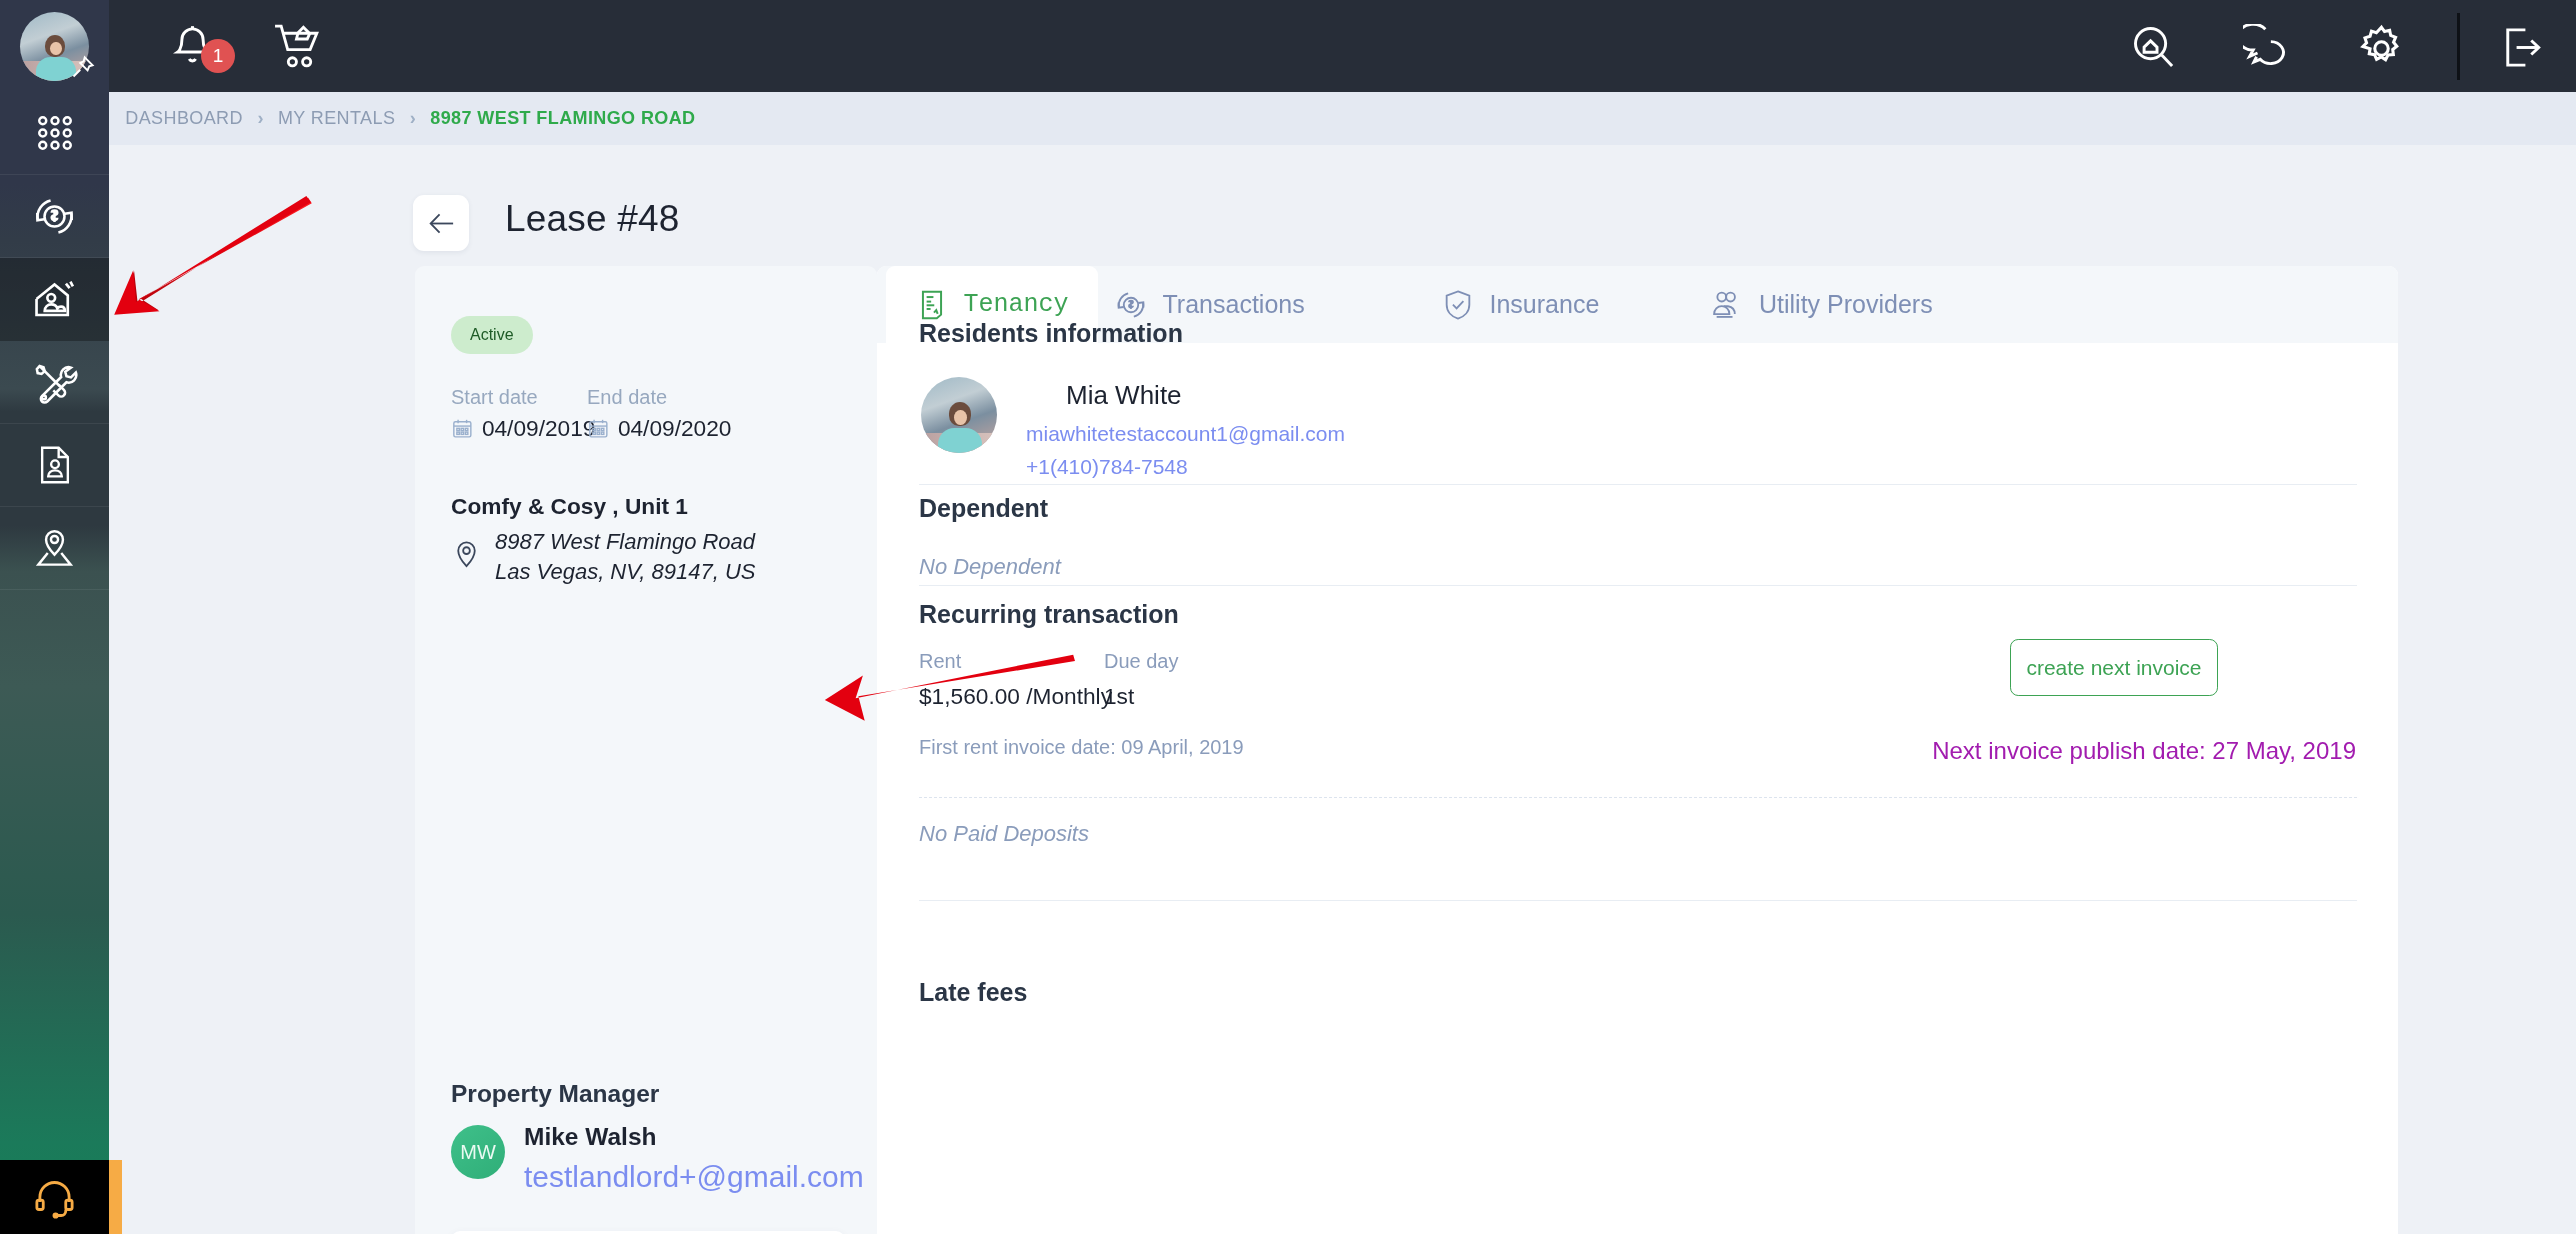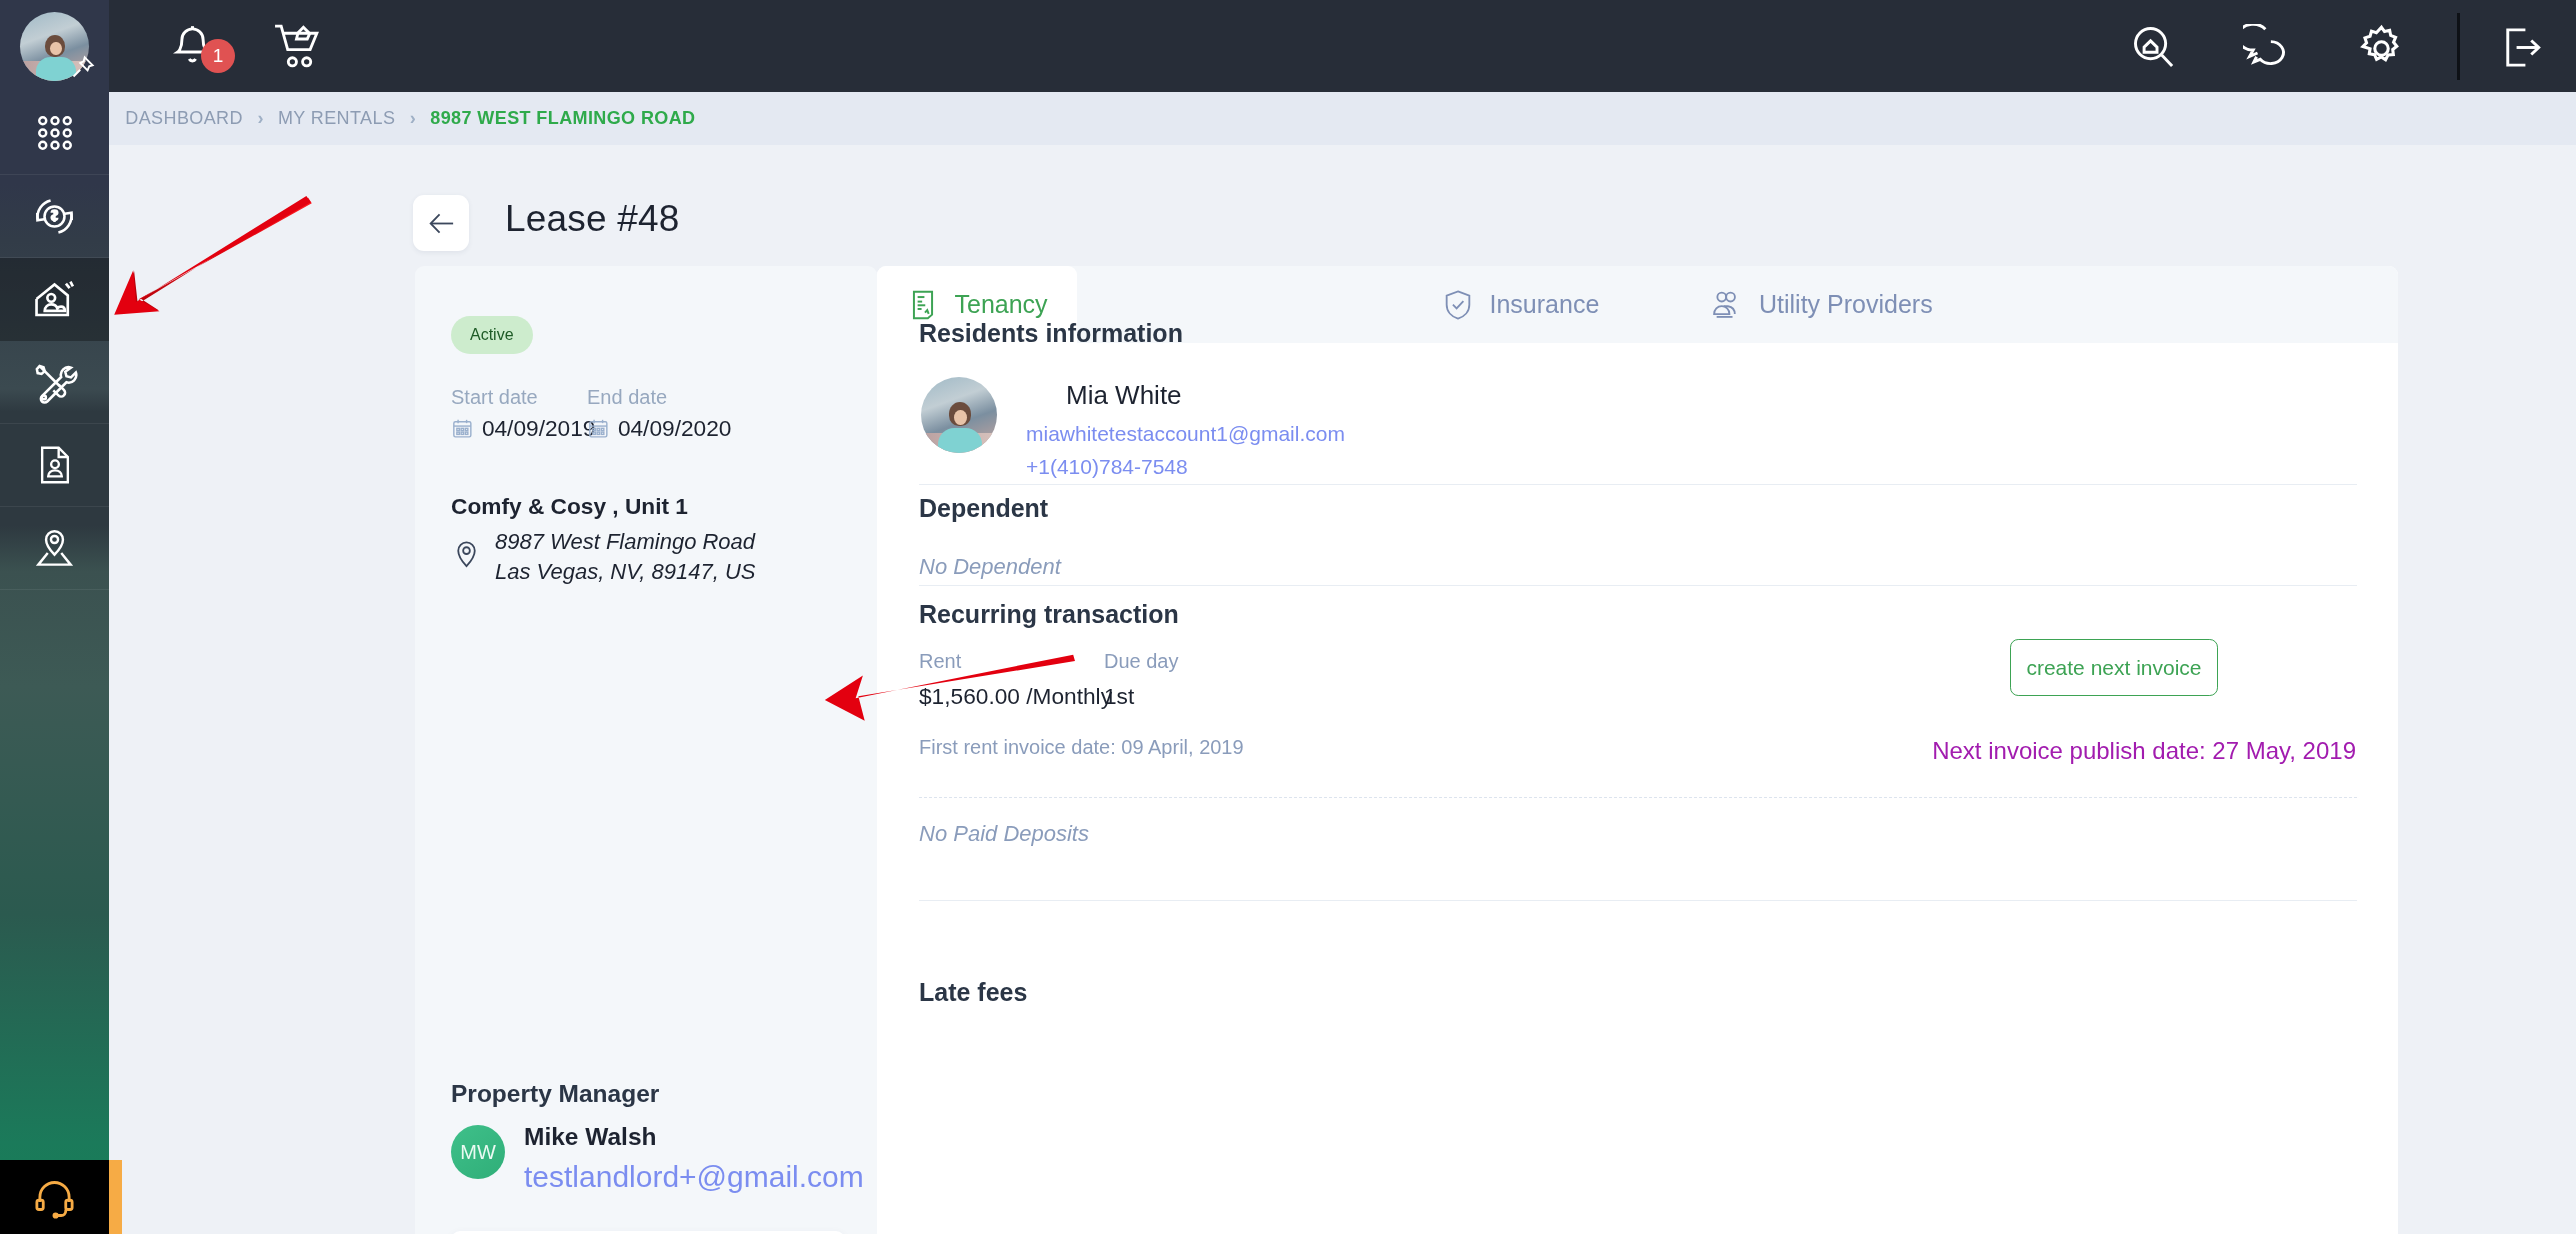--- a/index.html
+++ b/index.html
@@ -178,21 +178,21 @@
     position:absolute; left:0; top:0; width:1521px; height:77px;
     background:#f4f7fa; border-radius:9px 9px 0 0;
   }
   .tab {
     position:absolute; top:0; height:77px; display:flex; align-items:center; gap:14.5px;
     padding: 0 29px; cursor:pointer; font-size:25px; color:#7e8fb5;
   }
   .tab.active {
     background:#fff; border-radius:9px 9px 0 0; color:#3da354;
   }
-  #tab-tenancy { left:0; }
+  #tab-tenancy { left:9px;font-family:Liberation Mono, monospace; }
   #tab-transactions { left:208px; }
   #tab-insurance { left:535px; }
   #tab-utility { left:803px;gap:16px; }
 
   .sec-title { position:absolute; font-size:25px; font-weight:bold; color:#2b3646; }
   .muted-italic { position:absolute; font-size:22px; color:#8a9cbb; font-style:italic; }
   .divider { position:absolute; left:42px; width:1438px; height:0.9px; background:#e8edf3; }
   .divider.dashed { height:0; border-top:1.8px dashed #dde4ee; background:none; }
 
   #residents-title { left:42px; top:53px; }
@@ -460,20 +460,31 @@
     <div class="tab active" id="tab-tenancy">
       <svg width="34" height="34" viewBox="0 0 24 24" fill="none" stroke="#3da354" stroke-width="1.4">
         <path d="M5.6 2.6h12.8v16.2l-3 2.6H5.6z"></path>
           <line x1="8.2" y1="6.4" x2="13" y2="6.4"></line>
         <line x1="8.2" y1="9.6" x2="11.4" y2="9.6"></line>
           <line x1="8.2" y1="12.2" x2="13.6" y2="12.2"></line>
         <line x1="8.2" y1="14.8" x2="11" y2="14.8"></line>
         <path d="M13.4 17.4l1.6-1.8 1 2.6"></path>
       </svg>
       <span>Tenancy</span>
+    </div>
+    <div class="tab" id="tab-transactions">
+      <svg width="34" height="34" viewBox="0 0 24 24" fill="none" stroke="#7e8fb5" stroke-width="1.3">
+        <circle cx="12" cy="12" r="5.1"></circle>
+        <path d="M12 9.2v5.6M10.6 10.1c0-.7.6-1.1 1.4-1.1s1.4.4 1.4 1.1-.6 1-1.4 1.2-1.4.5-1.4 1.2.6 1.2 1.4 1.2 1.4-.5 1.4-1.1"></path>
+        <path d="M3.4 13.6A8.8 8.8 0 0 1 10 3.8"></path>
+          <polyline points="3.2,10.2 3.3,13.9 6.8,13.4"></polyline>
+        <path d="M20.6 10.4a8.8 8.8 0 0 1-6.6 9.8"></path>
+          <polyline points="20.8,13.8 20.7,10.1 17.2,10.6"></polyline>
+      </svg>
+      <span>Transactions</span>
     </div>
     <div class="tab" id="tab-insurance">
       <svg width="34" height="34" viewBox="0 0 24 24" fill="none" stroke="#7e8fb5" stroke-width="1.3">
         <path d="M12 2.4l8 3v6.4c0 4.8-3.4 8.4-8 9.8-4.6-1.4-8-5-8-9.8V5.4z"></path>
         <polyline points="8.4,11.8 11,14.4 15.8,9.2"></polyline>
       </svg>
       <span>Insurance</span>
     </div>
     <div class="tab" id="tab-utility">
       <svg width="34" height="34" viewBox="0 0 24 24" fill="none" stroke="#7e8fb5" stroke-width="1.3">

